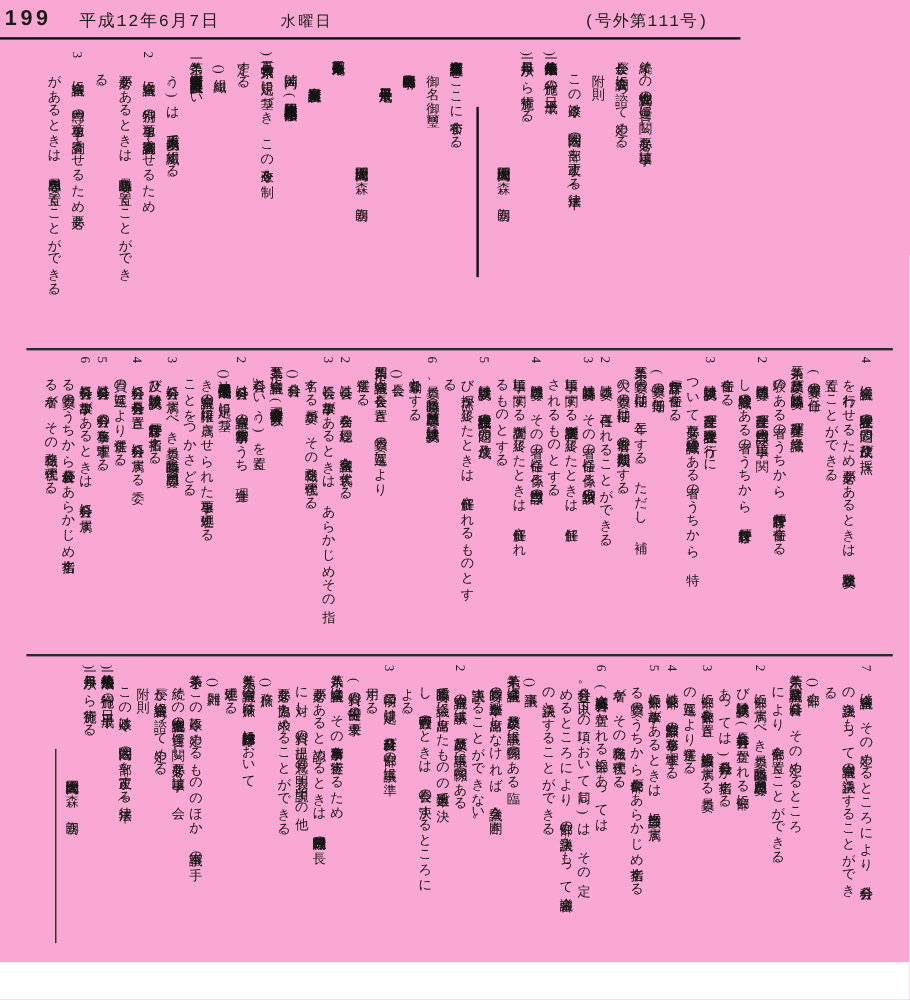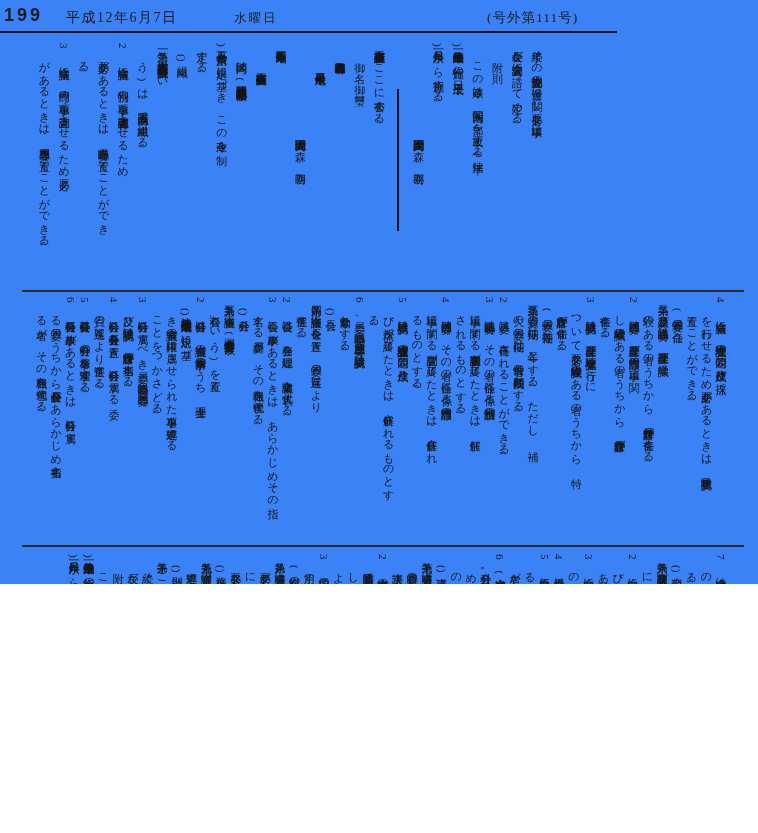--- a/index.html
+++ b/index.html
@@ -1,25 +1,25 @@
 <!DOCTYPE html>
 <html lang="ja"><head>
 <meta charset="utf-8">
 <style>
   html,body{margin:0;padding:0;background:#ffffff;}
   .page{
     position:relative;
-    width:758px;height:584px;
-    background:#3b82f6;
+    width:758px;height:802px;
+    background:#f9a8d4;
     overflow:hidden;
     font-family:"Liberation Serif","DejaVu Serif",serif;
     color:#1a1a1a;
   }
   
-  .hdr-item{position:absolute;white-space:nowrap;}
+  .hdr-item{position:absolute;white-space:nowrap;font-family:Liberation Mono, monospace;}
   .pageno{left:4px;top:5px;font-size:18px;font-weight:bold;letter-spacing:3px;font-family:"Liberation Sans","DejaVu Sans",sans-serif;}
   .date{left:66px;top:9px;font-size:14px;letter-spacing:1.5px;}
   .weekday{left:234px;top:10px;font-size:12.5px;letter-spacing:2px;}
   .kanpo{left:331px;top:4px;font-size:19px;font-weight:bold;letter-spacing:50px;}
   .issue{left:487px;top:9px;font-size:13.5px;letter-spacing:1px;}
   .header-rule{position:absolute;left:0;top:31px;width:617px;height:2px;background:#111;}
   
   .hrule{position:absolute;left:22px;right:14px;height:1.5px;background:#2b2b2b;}
   .rule1{top:290px;}
   .rule2{top:545px;}

